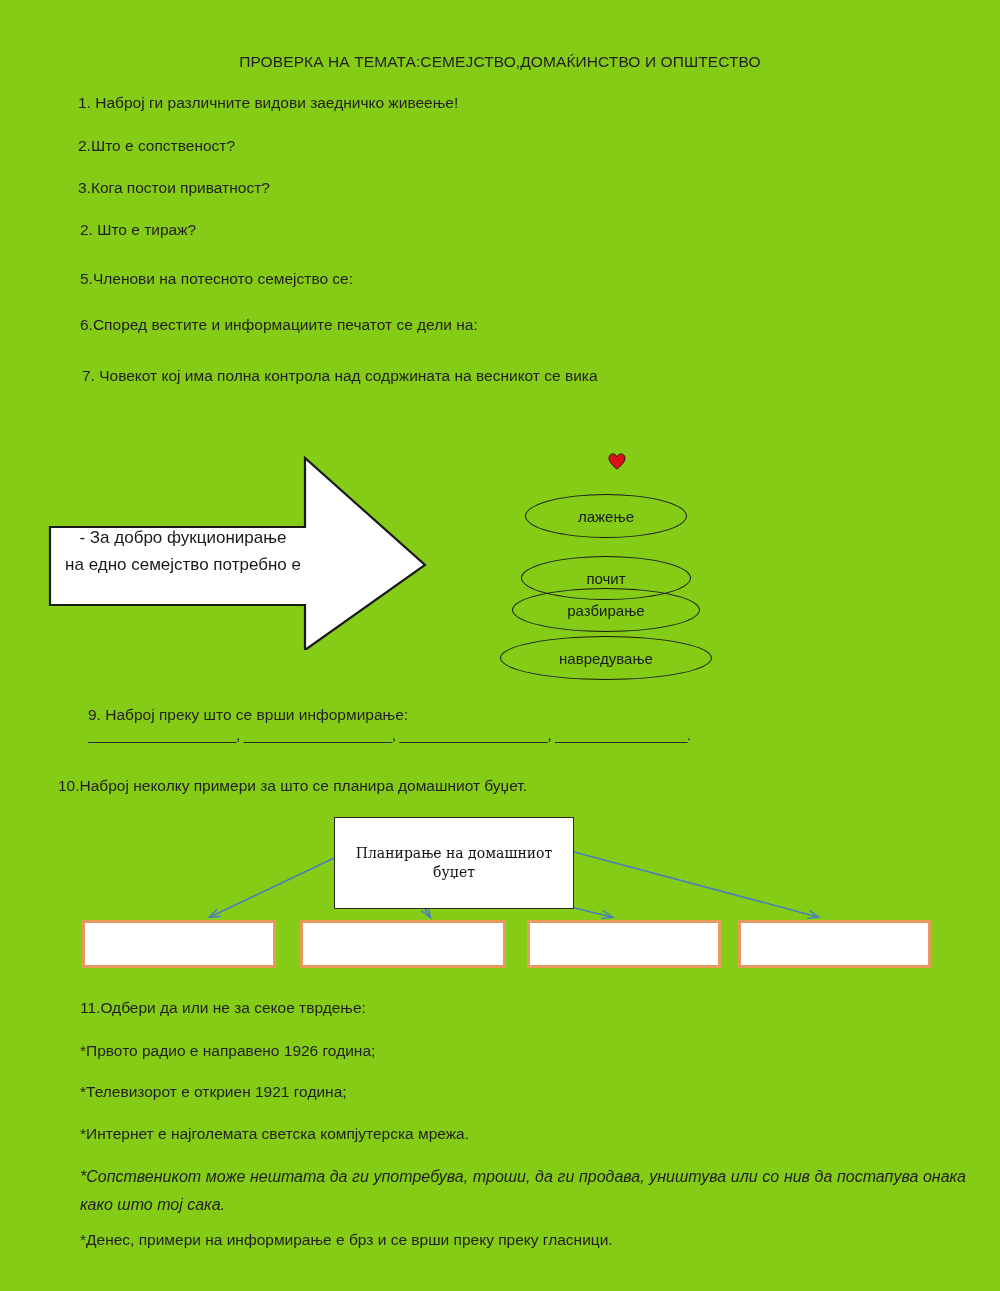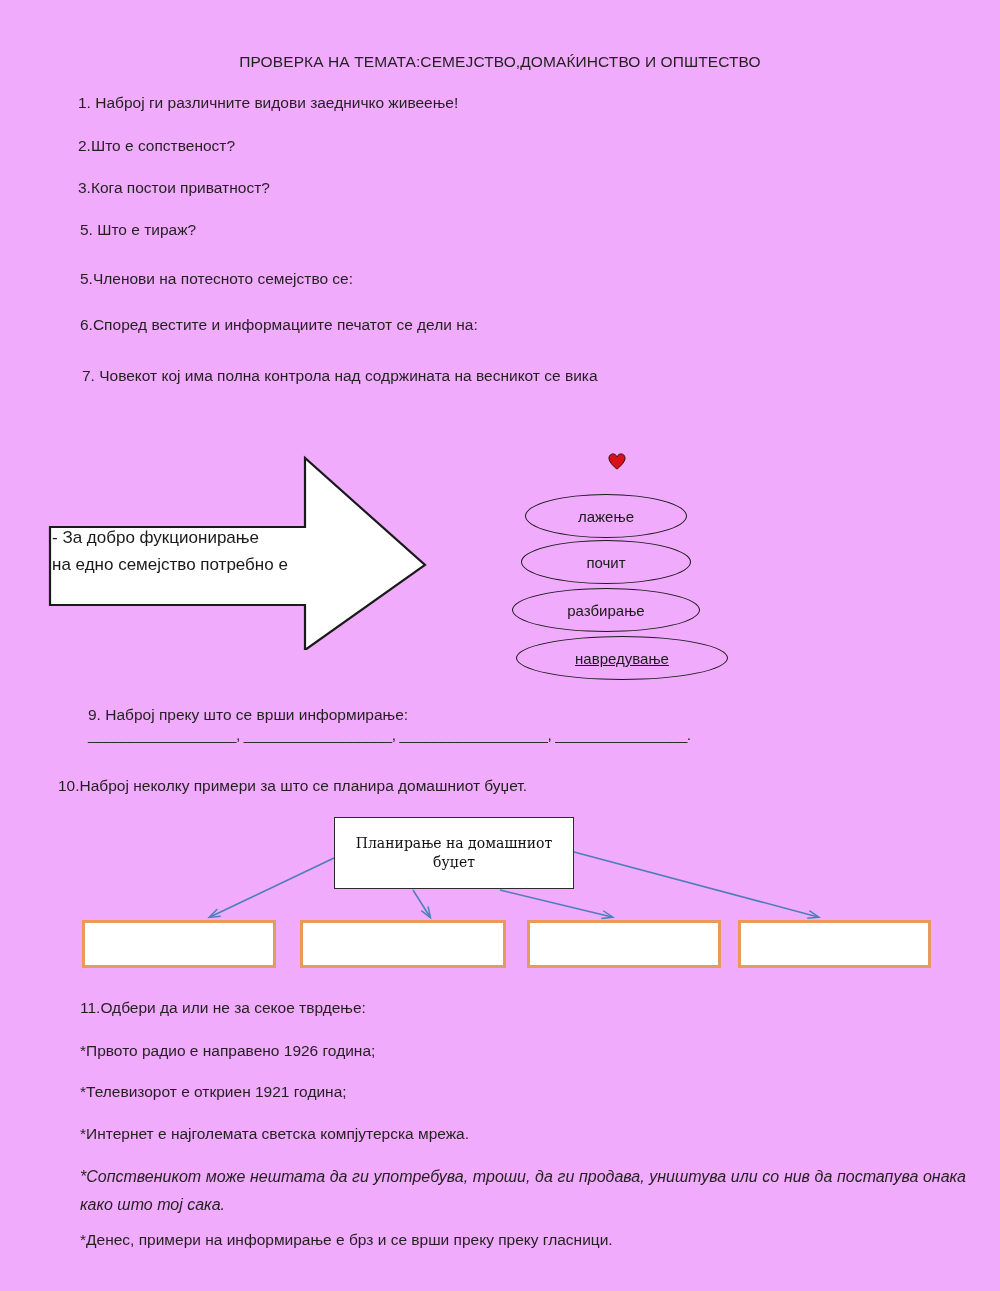--- a/index.html
+++ b/index.html
@@ -9,21 +9,21 @@
     background: #ffffff;
   }
   body {
     font-family: "Liberation Sans", sans-serif;
     color: #000000;
   }
   #page {
     position: relative;
     width: 1000px;
     height: 1291px;
-    background: #f0abfc;
+    background: #84cc16;
     overflow: hidden;
   }
 
   
   .doc-title {
     position: absolute;
     left: 0;
     top: 53px;
     width: 1000px;
     text-align: center;
@@ -73,21 +73,21 @@
   .arrow-wrap svg {
     position: absolute;
     left: 0;
     top: 0;
   }
   .arrow-text {
     position: absolute;
     left: 12px;
     top: 74px;
     width: 262px;
-    text-align: left;
+    text-align: center;
     font-size: 17px;
     line-height: 1.6;
     color: #1a1a1a;
   }
 
   
   .ellipse-stack {
     position: absolute;
     left: 480px;
     top: 448px;
@@ -113,21 +113,21 @@
     width: 18px;
     height: 17px;
   }
 
   
   .budget-box {
     position: absolute;
     left: 334px;
     top: 817px;
     width: 240px;
-    height: 72px;
+    height: 92px;
     border: 1.5px solid #2b2b2b;
     box-sizing: border-box;
     display: flex;
     align-items: center;
     justify-content: center;
     text-align: center;
     font-family: "DejaVu Serif", "Liberation Serif", serif;
     font-size: 14px;
     line-height: 1.35;
     color: #111111;
@@ -155,46 +155,46 @@
 </head>
 <body>
 
 <div id="page">
 
   <div class="doc-title">ПРОВЕРКА НА ТЕМАТА:СЕМЕЈСТВО,ДОМАЌИНСТВО И ОПШТЕСТВО</div>
 
   <div class="q" style="left:78px; top:92px;">1.    Наброј ги различните видови заедничко живеење!</div>
   <div class="q" style="left:78px; top:135px;">2.Што е сопственост?</div>
   <div class="q" style="left:78px; top:177px;">3.Кога постои приватност?</div>
-  <div class="q" style="left:80px; top:219px;">5. Што е тираж?</div>
+  <div class="q" style="left:80px; top:219px;">2. Што е тираж?</div>
   <div class="q" style="left:80px; top:268px;">5.Членови на потесното семејство се:</div>
   <div class="q" style="left:80px; top:314px;">6.Според вестите и информациите печатот се дели на:</div>
   <div class="q" style="left:82px; top:365px;">7. Човекот кој има полна контрола над содржината на весникот се вика</div>
 
   <div class="arrow-wrap">
     <svg width="400" height="200" viewBox="0 0 400 200">
       <path d="M 10,77 L 265,77 L 265,8 L 385,115 L 265,200 L 265,155 L 10,155 Z" fill="#ffffff" stroke="#1a1a1a" stroke-width="2.2" stroke-linejoin="miter"></path>
     </svg>
     <div class="arrow-text">
       <div>- За добро фукционирање</div>
       <div>на едно семејство потребно е</div>
     </div>
   </div>
 
   <div class="ellipse-stack">
     <div class="ell" id="ell-1" style="width: 162px; height: 44px; top: 46px; left: 45px;">
       <span>лажење</span>
     </div>
-    <div class="ell" id="ell-2" style="width: 170px; height: 44px; top: 92px; left: 41px;">
+    <div class="ell" id="ell-2" style="width: 170px; height: 44px; top: 108px; left: 41px;">
       <span>почит</span>
     </div>
     <div class="ell" id="ell-3" style="width: 188px; height: 44px; top: 140px; left: 32px;">
       <span>разбирање</span>
     </div>
-    <div class="ell" id="ell-4" style="width: 212px; height: 44px; top: 188px; left: 36px; text-decoration: underline;">
+    <div class="ell" id="ell-4" style="width: 212px; height: 44px; top: 188px; left: 20px;">
       <span>навредување</span>
     </div>
     <svg class="heart-icon" viewBox="0 0 20 19">
       <path id="heart-path" d="M10,18 C10,18 1,11.2 1,5.8 C1,2.8 3.2,1 5.4,1 C7.3,1 9.2,2.2 10,4.3 C10.8,2.2 12.7,1 14.6,1 C16.8,1 19,2.8 19,5.8 C19,11.2 10,18 10,18 Z" fill="#d81018" stroke="#3a0a0a" stroke-width="1.1"></path>
     </svg>
   </div>
 
   <div class="q" style="left:88px; top:704px;text-align:right;">9. Наброј преку што се врши информирање:</div>
   <div class="blanks">__________________, __________________, __________________, ________________.</div>
 

